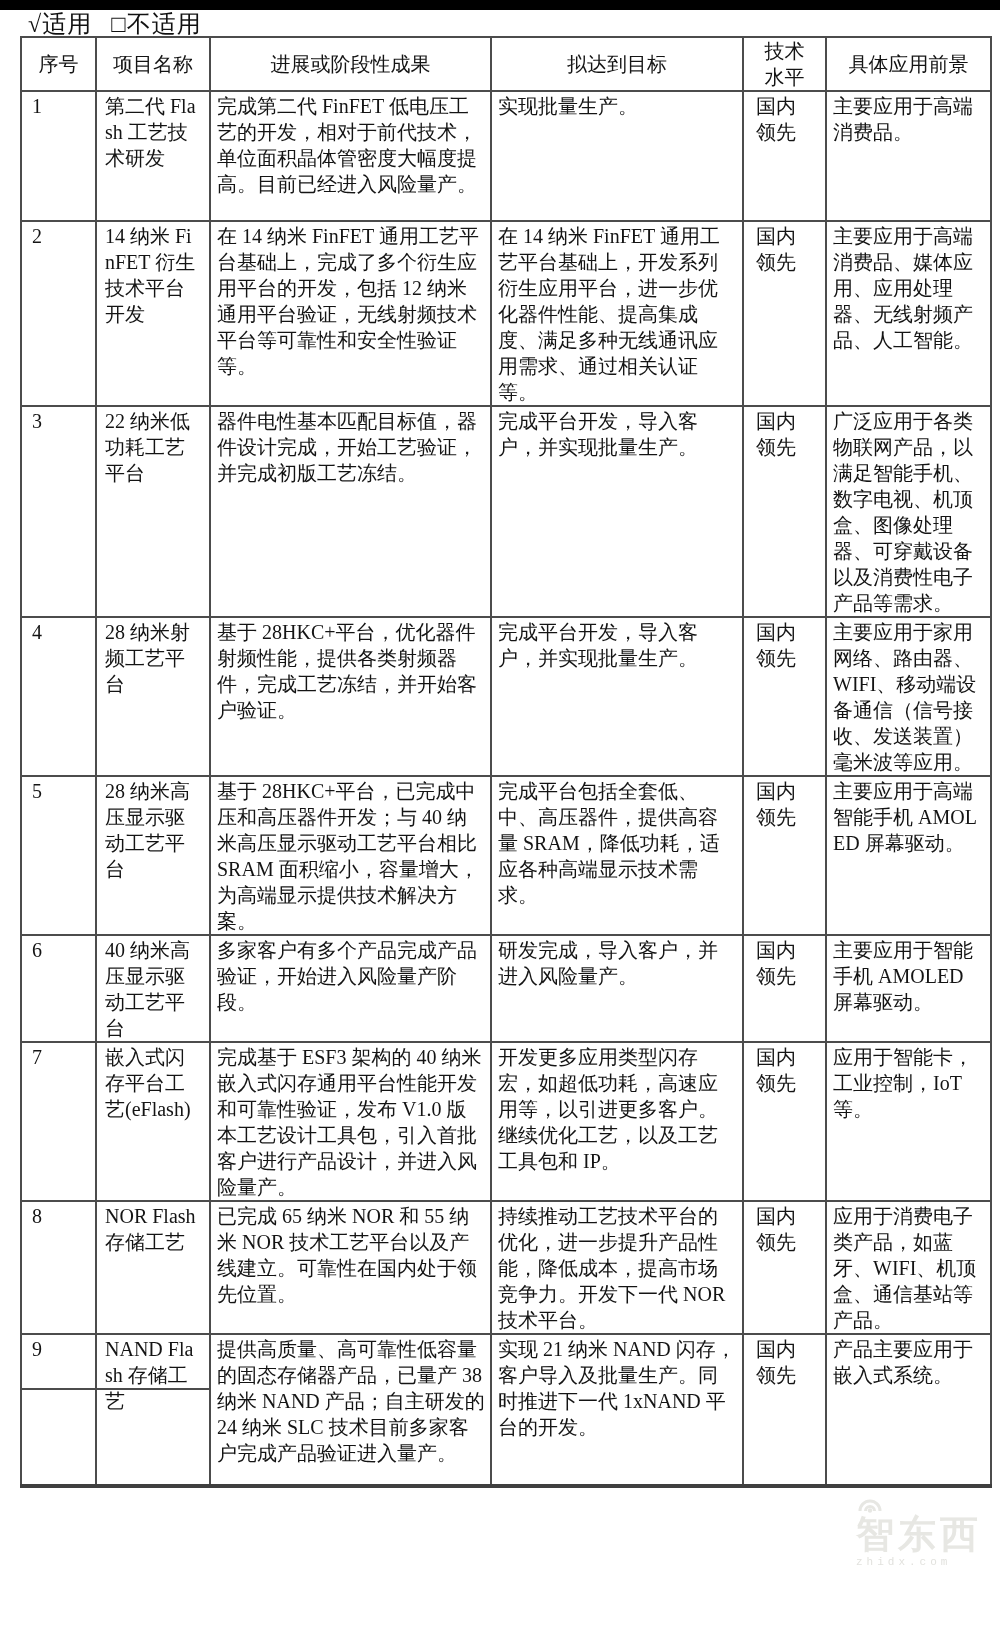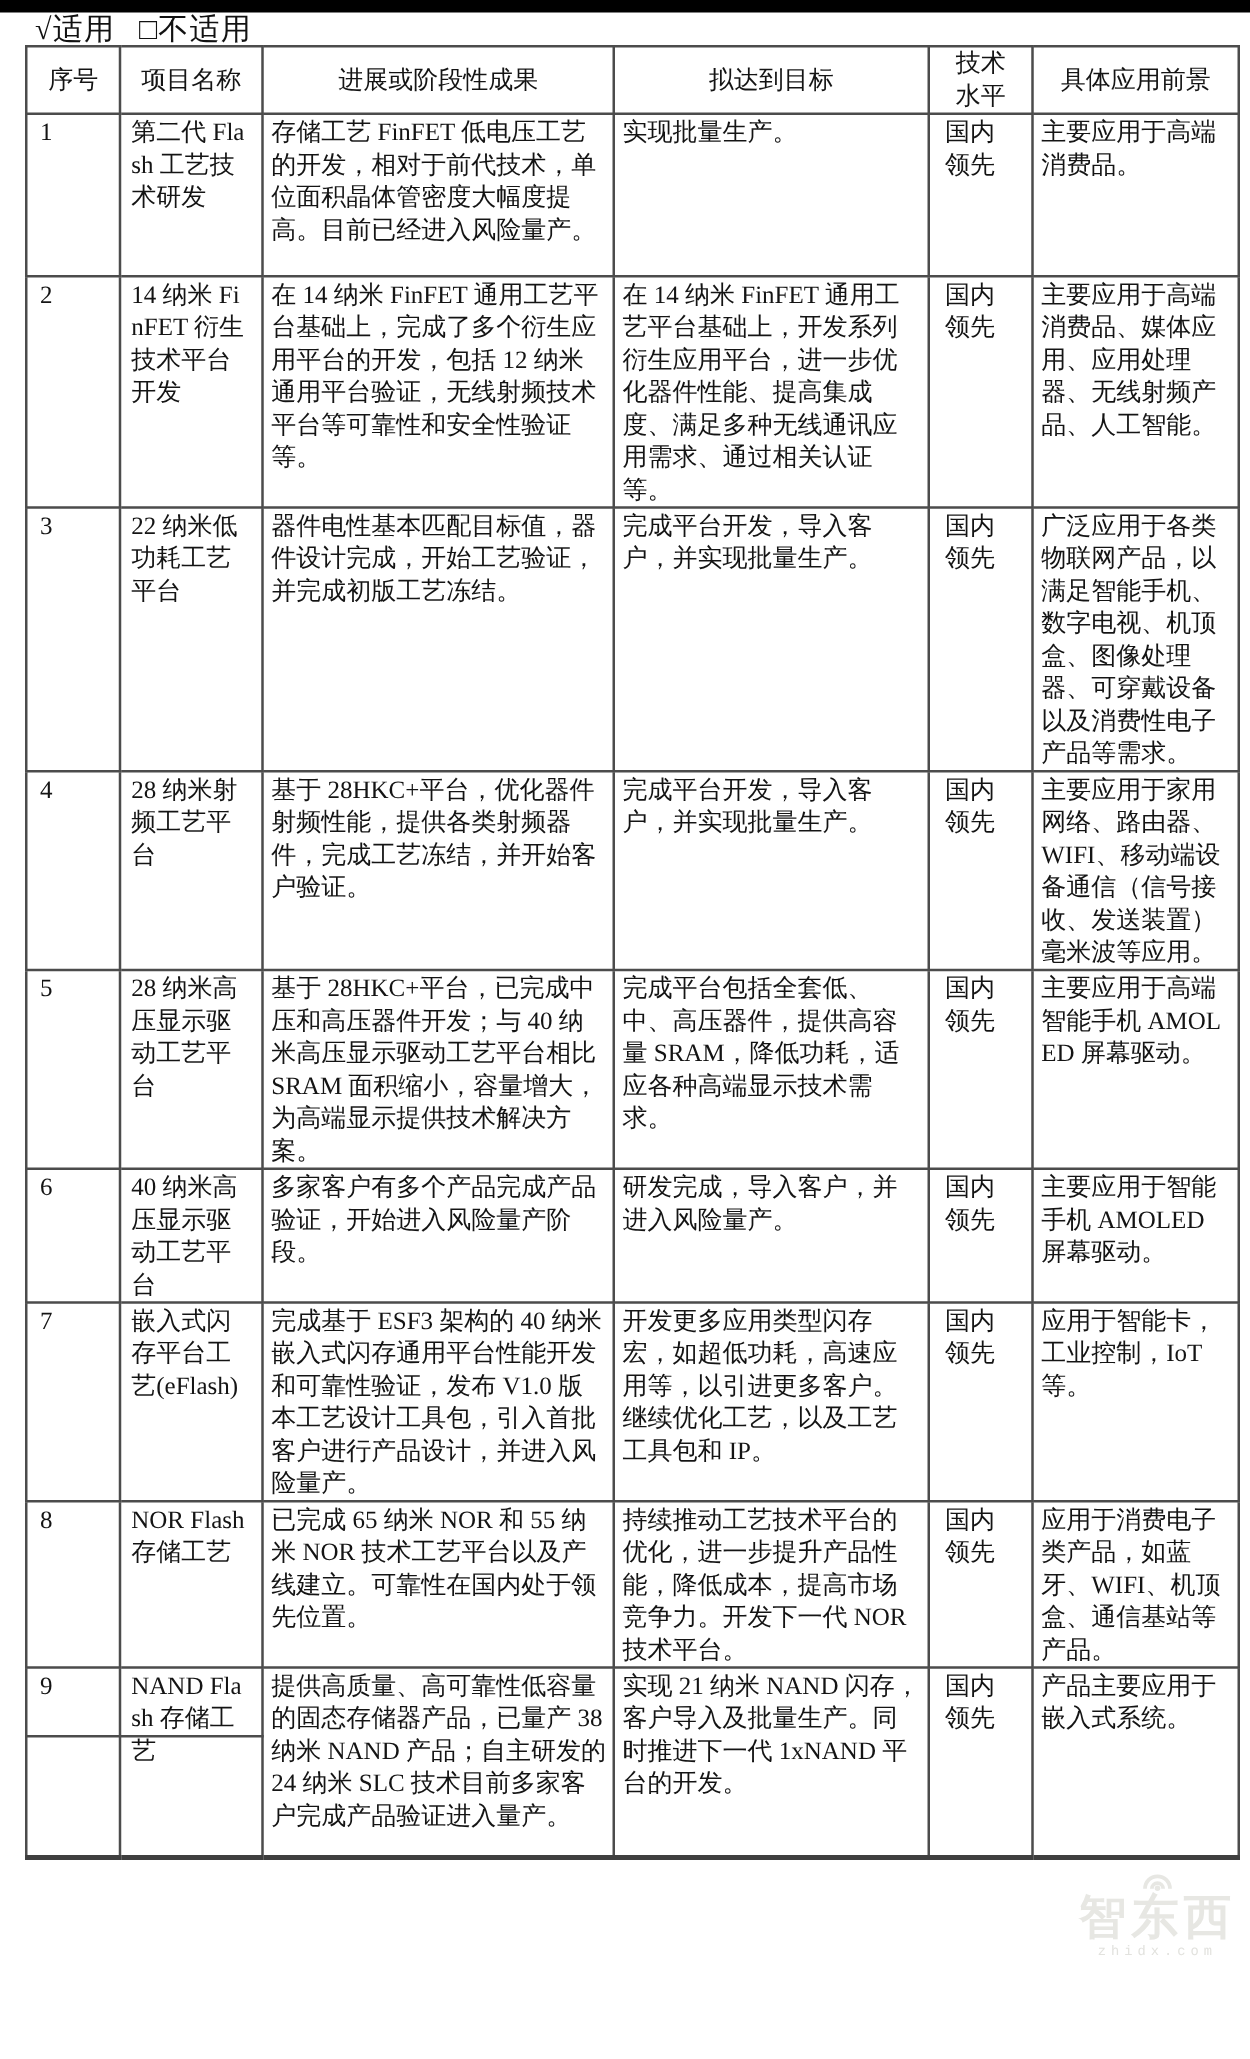--- a/index.html
+++ b/index.html
@@ -47,21 +47,21 @@
 
   
   .pagebreak-line{
     position:absolute;left:21px;top:1388px;width:190px;height:2px;
     background:#4c4c4c;
   }
 
   
   .watermark{
     position:absolute;left:856px;top:1496px;width:140px;
-    text-align:center;z-index:5;user-select:none;
+    text-align:left;z-index:5;user-select:none;
   }
   .wm-antenna{display:block;height:17px;line-height:0;margin-bottom:1px;}
   .wm-antenna svg{display:inline-block;}
   .wm-logo{
     font-size:38px;line-height:40px;font-weight:bold;
     color:#e7e7e3;letter-spacing:4px;white-space:nowrap;
   }
   .wm-domain{
     margin-top:2px;
     font-family:Liberation Mono, monospace;
@@ -94,21 +94,21 @@
         <th>进展或阶段性成果</th>
         <th>拟达到目标</th>
         <th class="th-level">技术水平</th>
         <th>具体应用前景</th>
       </tr>
     </thead>
     <tbody>
       <tr class="r1">
         <td class="c-num">1</td>
         <td class="c-name">第二代 Flash 工艺技术研发</td>
-        <td class="c-prog">存储工艺 FinFET 低电压工艺的开发，相对于前代技术，单位面积晶体管密度大幅度提高。目前已经进入风险量产。</td>
+        <td class="c-prog">完成第二代 FinFET 低电压工艺的开发，相对于前代技术，单位面积晶体管密度大幅度提高。目前已经进入风险量产。</td>
         <td class="c-goal">实现批量生产。</td>
         <td class="c-level">国内领先</td>
         <td class="c-app">主要应用于高端消费品。</td>
       </tr>
       <tr class="r2">
         <td class="c-num">2</td>
         <td class="c-name">14 纳米 FinFET 衍生技术平台开发</td>
         <td class="c-prog">在 14 纳米 FinFET 通用工艺平台基础上，完成了多个衍生应用平台的开发，包括 12 纳米通用平台验证，无线射频技术平台等可靠性和安全性验证等。</td>
         <td class="c-goal">在 14 纳米 FinFET 通用工艺平台基础上，开发系列衍生应用平台，进一步优化器件性能、提高集成度、满足多种无线通讯应用需求、通过相关认证等。</td>
         <td class="c-level">国内领先</td>

